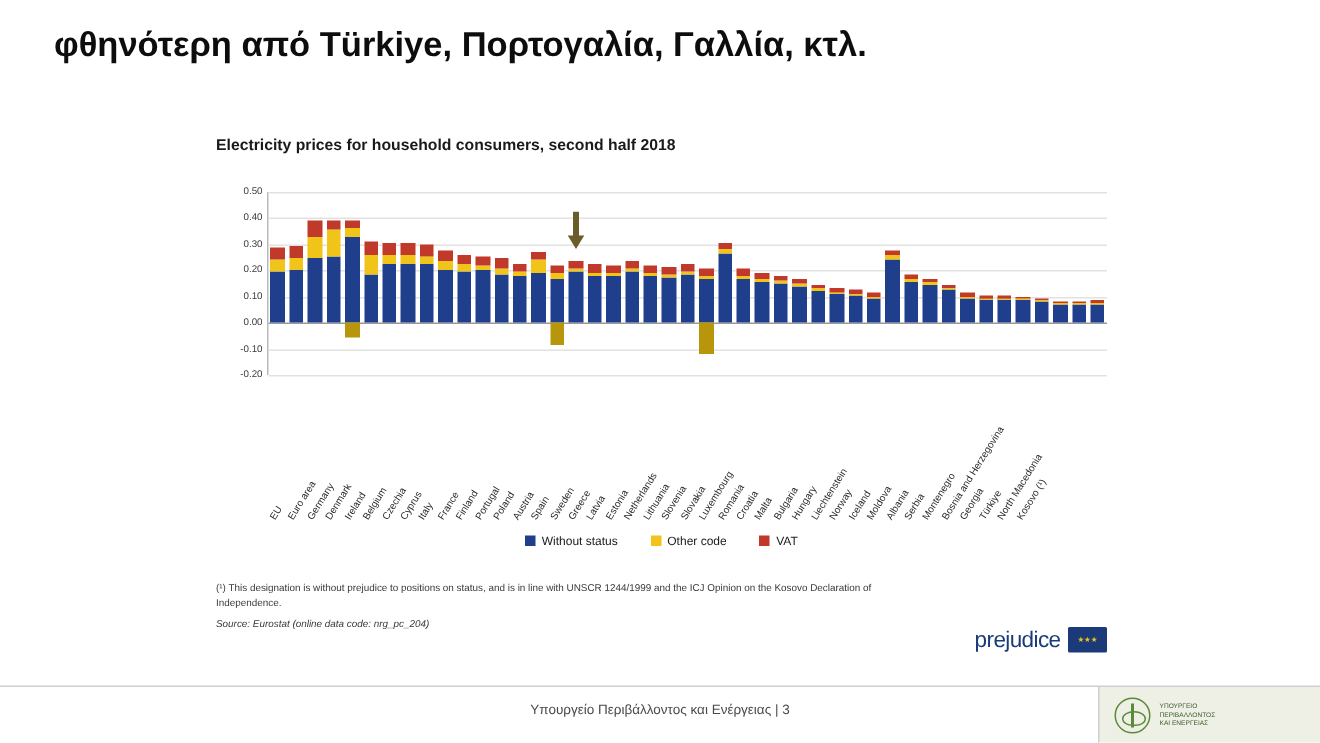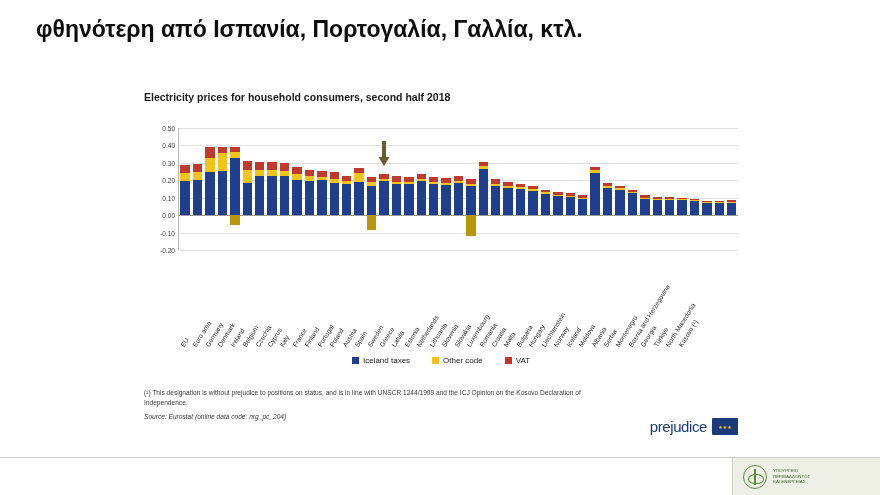--- a/index.html
+++ b/index.html
@@ -87,21 +87,21 @@
   .logo-mark:after{content:"";position:absolute;left:50%;top:3px;width:2px;height:16px;background:#5a8a3a;transform:translateX(-50%);}
   .logo-mark:before{content:"";position:absolute;left:4px;top:8px;width:14px;height:8px;border:1.5px solid #5a8a3a;border-radius:50% 50% 45% 45%;}
   .logo-text{font-size:4.4px;color:#3d5a2a;line-height:1.35;}
 </style>
 </head>
 <body>
 
 <div class="slide">
 
   <div class="slide-title">
-    <div>φθηνότερη από Ισπανία, Πορτογαλία, Γαλλία, κτλ.</div>
+    <div>φθηνότερη από Türkiye, Πορτογαλία, Γαλλία, κτλ.</div>
   </div>
 
   <div class="chart-panel">
 
     <div class="chart-title">
       <span>Electricity prices for household consumers, second half 2018</span>
     </div>
 
     <div class="plot-wrap">
       <div class="y-axis" id="yaxis">
@@ -492,21 +492,21 @@
           <div class="xl" style="left: 467.289px;">Georgia</div>
           <div class="xl" style="left: 479.733px;">Türkiye</div>
           <div class="xl" style="left: 492.178px;">North Macedonia</div>
           <div class="xl" style="left: 504.622px;">Kosovo (¹)</div>
         </div>
     </div>
 
     <div class="legend" id="legend">
         <div class="item">
           <span class="swatch" style="background: rgb(31, 62, 140);"></span>
-          <span>Iceland taxes</span>
+          <span>Without status</span>
         </div>
         <div class="item">
           <span class="swatch" style="background: rgb(240, 196, 25);"></span>
           <span>Other code</span>
         </div>
         <div class="item">
           <span class="swatch" style="background: rgb(192, 57, 43);"></span>
           <span>VAT</span>
         </div>
       </div>
@@ -519,20 +519,21 @@
     <div class="eurostat">
       <span class="word">prejudice</span>
       <span class="eu-flag">
           <span class="stars">★★★</span>
         </span>
     </div>
 
   </div>
 
   <div class="footer">
+    <div class="footer-text">Υπουργείο Περιβάλλοντος και Ενέργειας | 3</div>
     <div class="footer-logo">
       <span class="logo-mark"></span>
       <span class="logo-text">
         <span>ΥΠΟΥΡΓΕΙΟ</span><br>
         <span>ΠΕΡΙΒΑΛΛΟΝΤΟΣ</span><br>
         <span>ΚΑΙ ΕΝΕΡΓΕΙΑΣ</span>
       </span>
     </div>
   </div>
 

